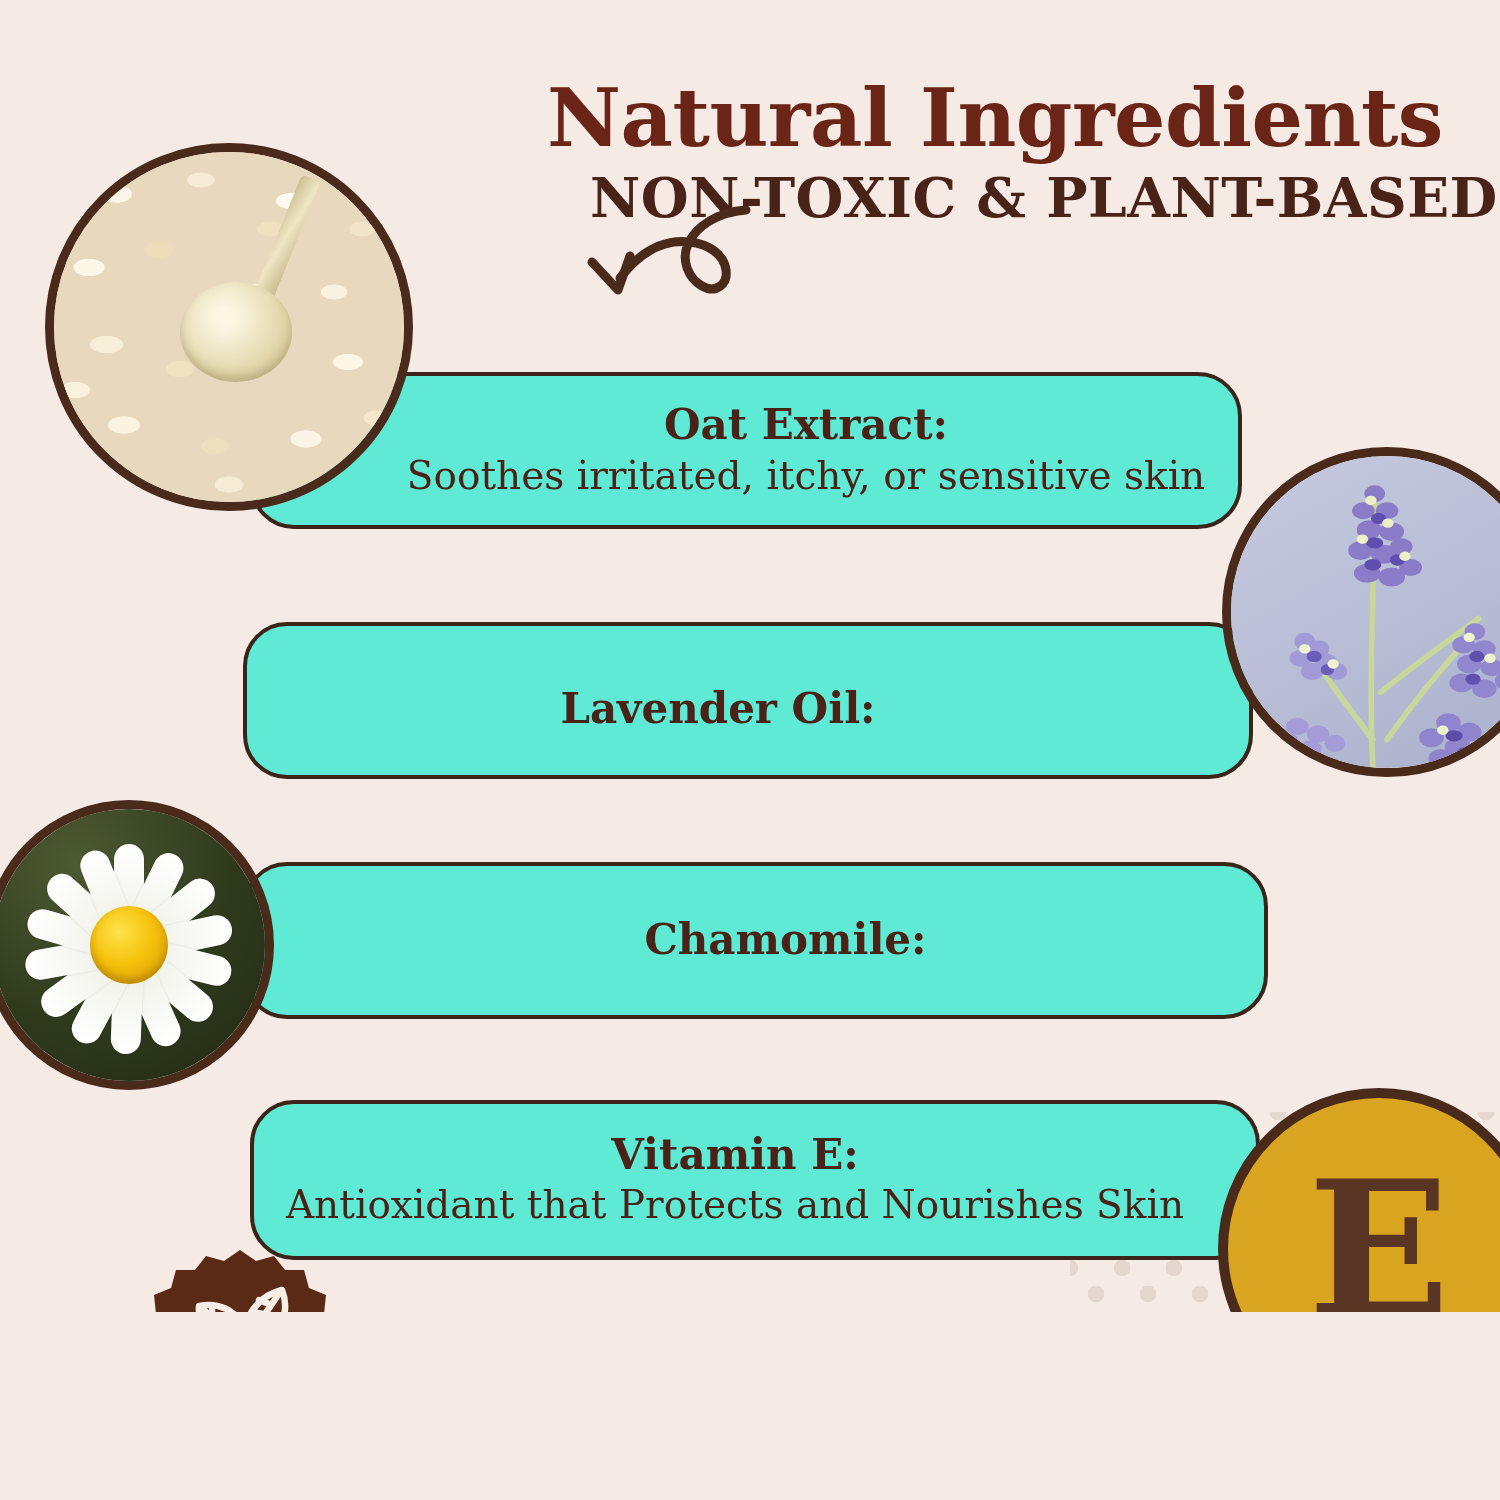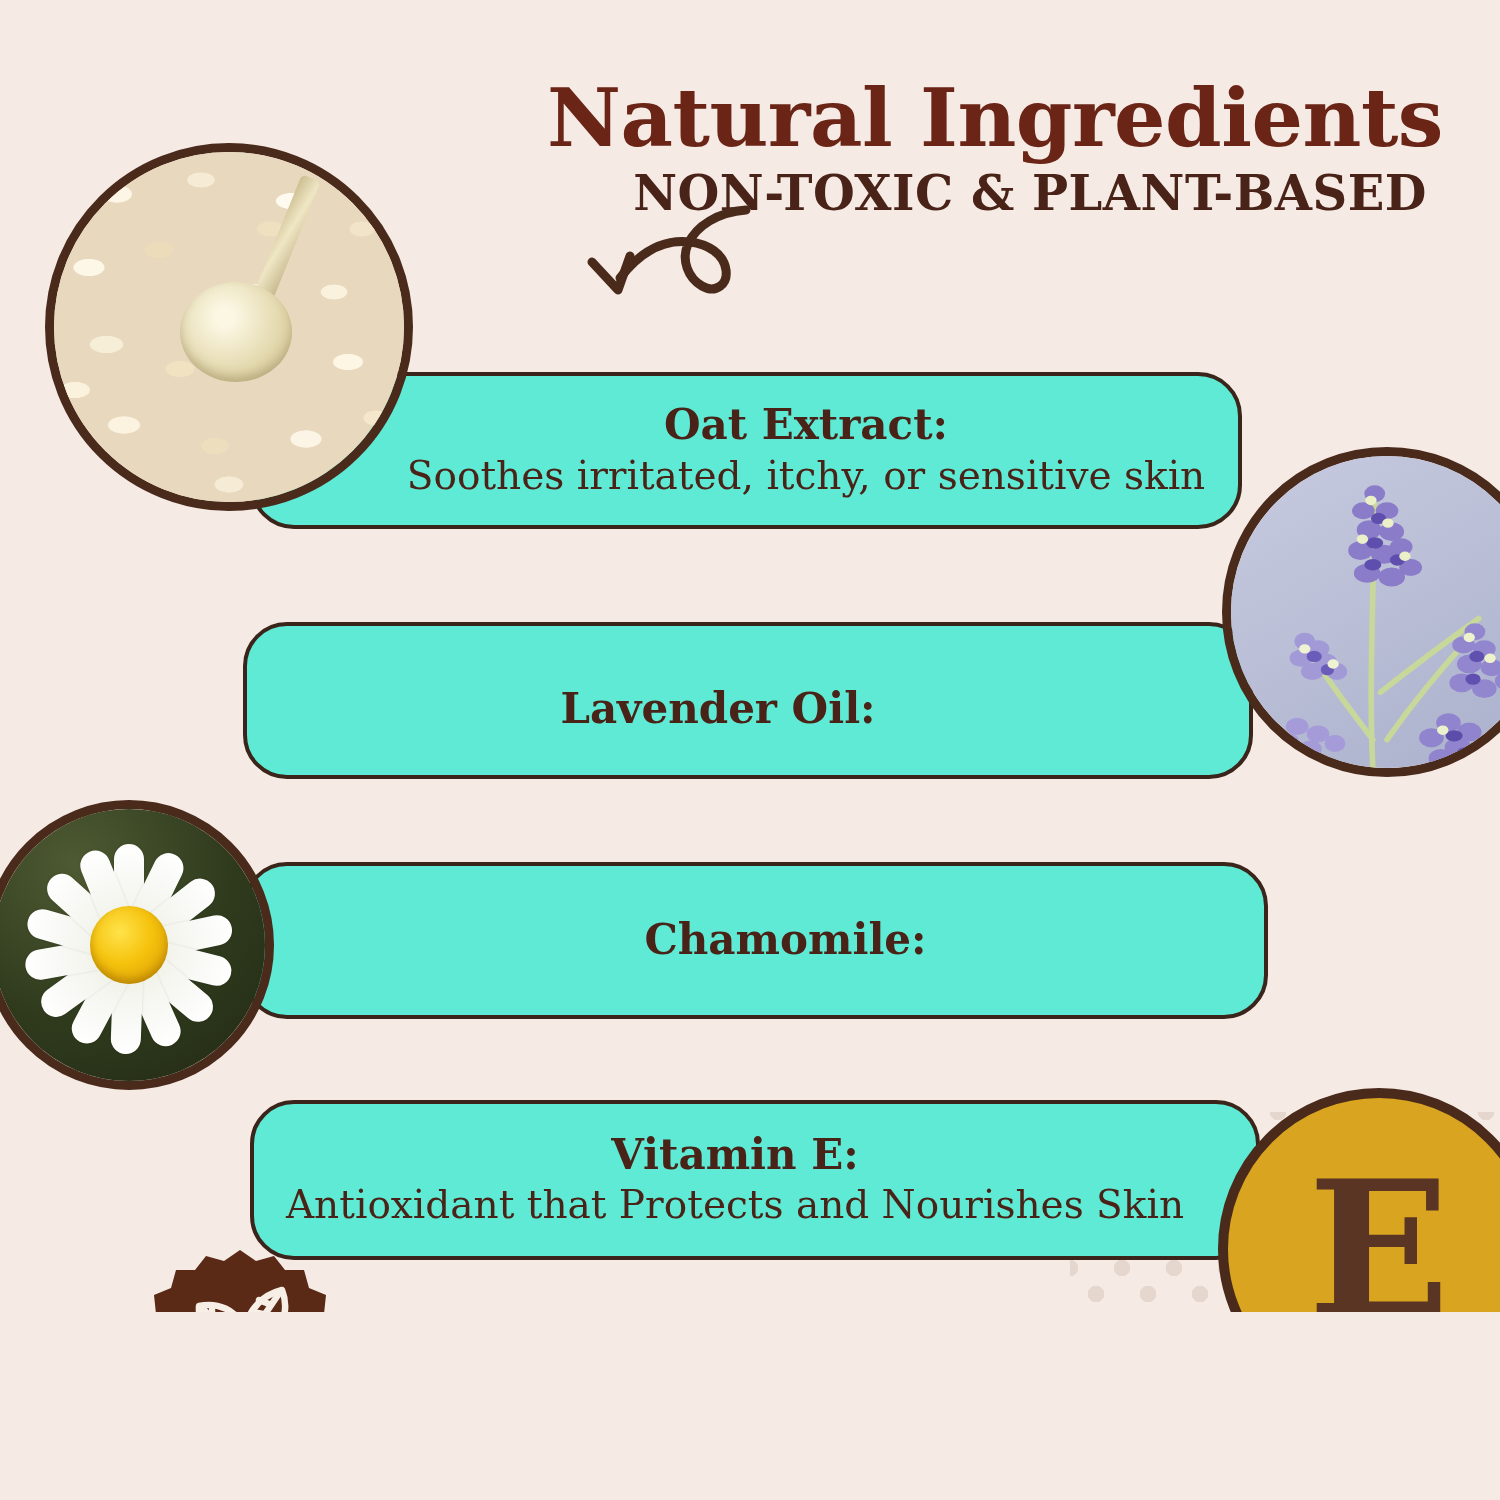--- a/index.html
+++ b/index.html
@@ -31,21 +31,21 @@
     font-size:81px;
     line-height:0.98;
     color:#6b2516;
     letter-spacing:-0.5px;
     white-space:nowrap;
     margin:0;
   }
   .subtitle{
     font-family:"DejaVu Serif", serif;
     font-weight:bold;
-    font-size:48px;
+    font-size:55px;
     color:#4a2318;
     letter-spacing:0.5px;
     white-space:nowrap;
     margin:8px 0 0 0;
     padding-left:70px;
   }
 
   
   .arrow{position:absolute;left:568px;top:186px;width:190px;height:140px;z-index:6;}
 

